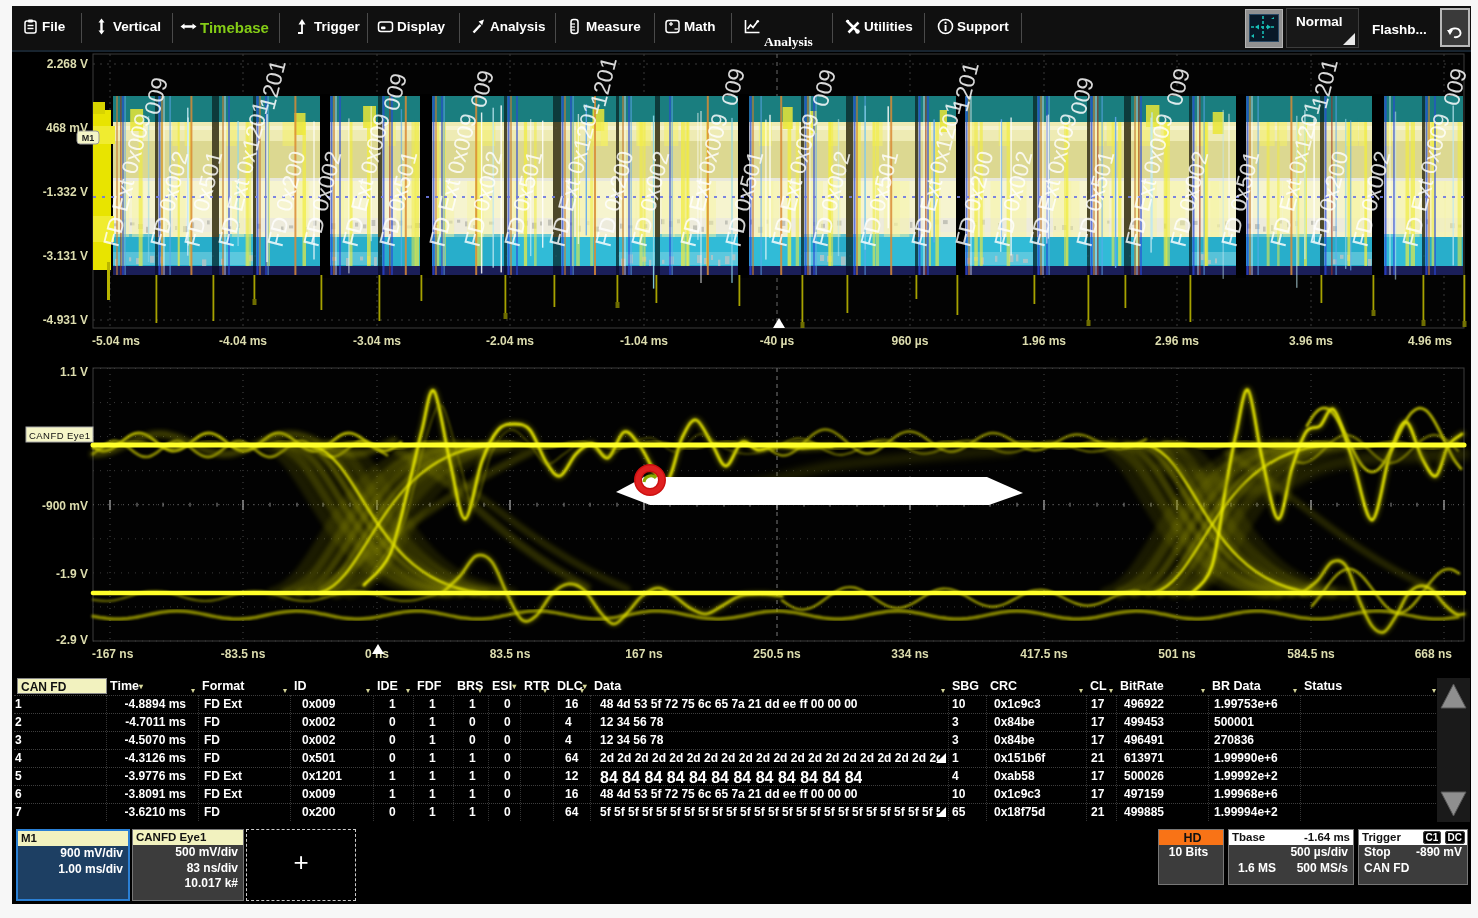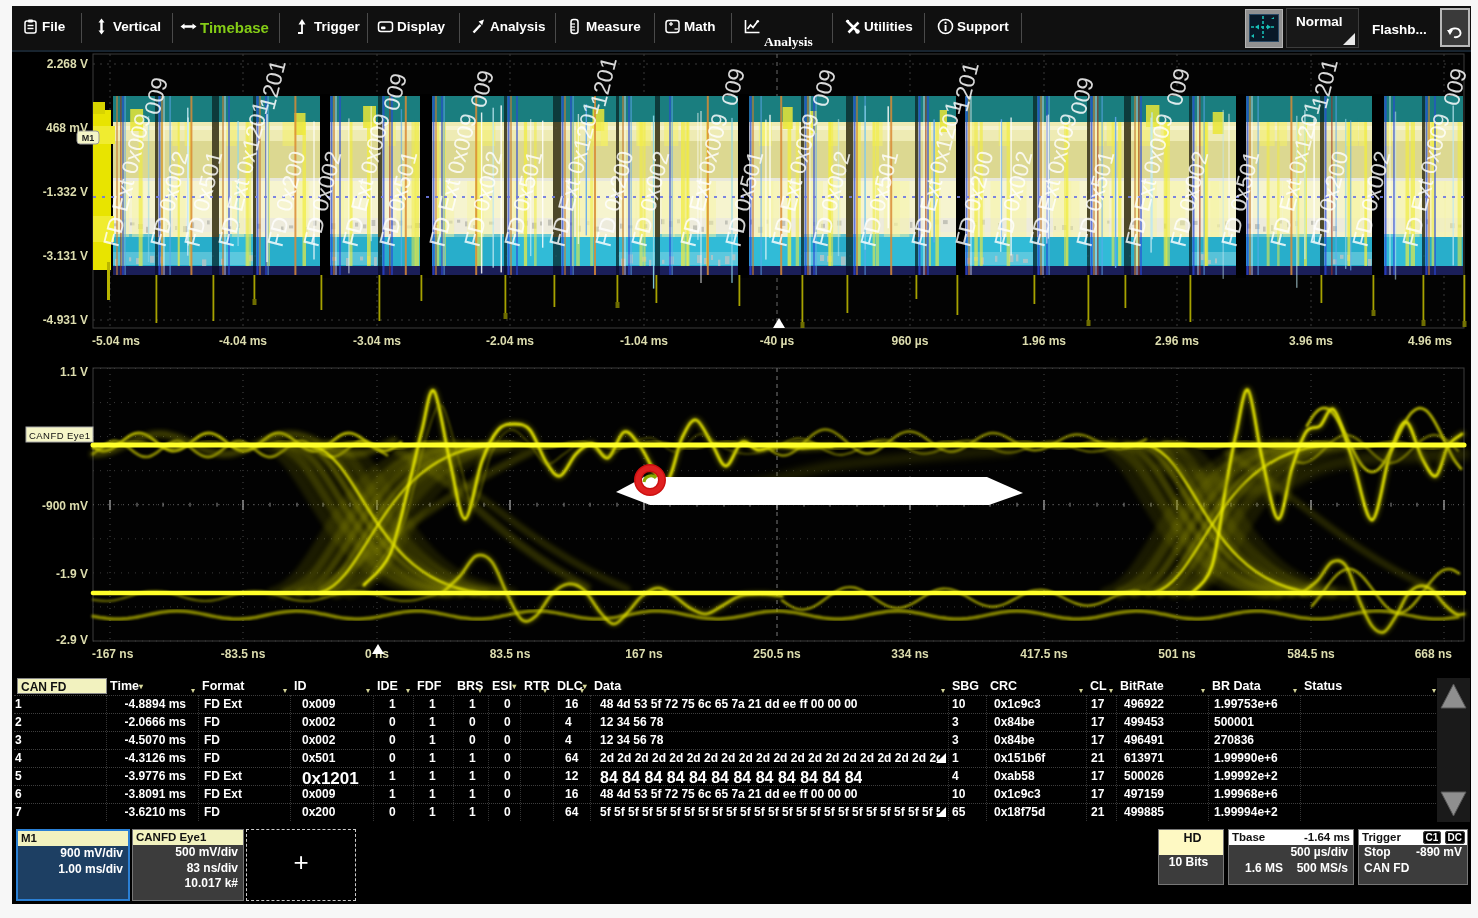--- a/index.html
+++ b/index.html
@@ -1138,21 +1138,21 @@
       <span style="position:absolute;left:492px;top:19px;font-size:12px;font-weight:bold;color:#fff;font-family:'Liberation Sans',sans-serif;white-space:nowrap">0</span>
       <span style="position:absolute;left:553px;top:19px;font-size:12px;font-weight:bold;color:#fff;font-family:'Liberation Sans',sans-serif;white-space:nowrap">16</span>
       <span style="position:absolute;left:588px;top:19px;font-size:12px;font-weight:bold;color:#fff;font-family:'Liberation Sans',sans-serif;white-space:nowrap;max-width:340px;overflow:hidden;display:inline-block">48 4d 53 5f 72 75 6c 65 7a 21 dd ee ff 00 00 00</span>
       <span style="position:absolute;left:940px;top:19px;font-size:12px;font-weight:bold;color:#fff;font-family:'Liberation Sans',sans-serif;white-space:nowrap">10</span>
       <span style="position:absolute;left:982px;top:19px;font-size:12px;font-weight:bold;color:#fff;font-family:'Liberation Sans',sans-serif;white-space:nowrap">0x1c9c3</span>
       <span style="position:absolute;left:1079px;top:19px;font-size:12px;font-weight:bold;color:#fff;font-family:'Liberation Sans',sans-serif;white-space:nowrap">17</span>
       <span style="position:absolute;left:1112px;top:19px;font-size:12px;font-weight:bold;color:#fff;font-family:'Liberation Sans',sans-serif;white-space:nowrap">496922</span>
       <span style="position:absolute;left:1202px;top:19px;font-size:12px;font-weight:bold;color:#fff;font-family:'Liberation Sans',sans-serif;white-space:nowrap">1.99753e+6</span>
       <div style="position:absolute;left:2px;top:35px;width:1430px;height:0;border-top:1px dotted #3e3e3e"></div>
       <span style="position:absolute;left:3px;top:37px;font-size:12px;font-weight:bold;color:#fff;font-family:'Liberation Sans',sans-serif;white-space:nowrap">2</span>
-      <span style="position:absolute;left:96px;top:37px;width:78px;text-align:right;display:inline-block;font-size:12px;font-weight:bold;color:#fff;font-family:'Liberation Sans',sans-serif;white-space:nowrap">-2.0666 ms</span>
+      <span style="position:absolute;left:96px;top:37px;width:78px;text-align:right;display:inline-block;font-size:12px;font-weight:bold;color:#fff;font-family:'Liberation Sans',sans-serif;white-space:nowrap">-4.7011 ms</span>
       <span style="position:absolute;left:192px;top:37px;font-size:12px;font-weight:bold;color:#fff;font-family:'Liberation Sans',sans-serif;white-space:nowrap">FD</span>
       <span style="position:absolute;left:290px;top:37px;font-size:12px;font-weight:bold;color:#fff;font-family:'Liberation Sans',sans-serif;white-space:nowrap">0x002</span>
       <span style="position:absolute;left:377px;top:37px;font-size:12px;font-weight:bold;color:#fff;font-family:'Liberation Sans',sans-serif;white-space:nowrap">0</span>
       <span style="position:absolute;left:417px;top:37px;font-size:12px;font-weight:bold;color:#fff;font-family:'Liberation Sans',sans-serif;white-space:nowrap">1</span>
       <span style="position:absolute;left:457px;top:37px;font-size:12px;font-weight:bold;color:#fff;font-family:'Liberation Sans',sans-serif;white-space:nowrap">0</span>
       <span style="position:absolute;left:492px;top:37px;font-size:12px;font-weight:bold;color:#fff;font-family:'Liberation Sans',sans-serif;white-space:nowrap">0</span>
       <span style="position:absolute;left:553px;top:37px;font-size:12px;font-weight:bold;color:#fff;font-family:'Liberation Sans',sans-serif;white-space:nowrap">4</span>
       <span style="position:absolute;left:588px;top:37px;font-size:12px;font-weight:bold;color:#fff;font-family:'Liberation Sans',sans-serif;white-space:nowrap;max-width:340px;overflow:hidden;display:inline-block">12 34 56 78</span>
       <span style="position:absolute;left:940px;top:37px;font-size:12px;font-weight:bold;color:#fff;font-family:'Liberation Sans',sans-serif;white-space:nowrap">3</span>
       <span style="position:absolute;left:982px;top:37px;font-size:12px;font-weight:bold;color:#fff;font-family:'Liberation Sans',sans-serif;white-space:nowrap">0x84be</span>
@@ -1191,21 +1191,21 @@
       </svg>
       <span style="position:absolute;left:940px;top:73px;font-size:12px;font-weight:bold;color:#fff;font-family:'Liberation Sans',sans-serif;white-space:nowrap">1</span>
       <span style="position:absolute;left:982px;top:73px;font-size:12px;font-weight:bold;color:#fff;font-family:'Liberation Sans',sans-serif;white-space:nowrap">0x151b6f</span>
       <span style="position:absolute;left:1079px;top:73px;font-size:12px;font-weight:bold;color:#fff;font-family:'Liberation Sans',sans-serif;white-space:nowrap">21</span>
       <span style="position:absolute;left:1112px;top:73px;font-size:12px;font-weight:bold;color:#fff;font-family:'Liberation Sans',sans-serif;white-space:nowrap">613971</span>
       <span style="position:absolute;left:1202px;top:73px;font-size:12px;font-weight:bold;color:#fff;font-family:'Liberation Sans',sans-serif;white-space:nowrap">1.99990e+6</span>
       <div style="position:absolute;left:2px;top:89px;width:1430px;height:0;border-top:1px dotted #3e3e3e"></div>
       <span style="position:absolute;left:3px;top:91px;font-size:12px;font-weight:bold;color:#fff;font-family:'Liberation Sans',sans-serif;white-space:nowrap">5</span>
       <span style="position:absolute;left:96px;top:91px;width:78px;text-align:right;display:inline-block;font-size:12px;font-weight:bold;color:#fff;font-family:'Liberation Sans',sans-serif;white-space:nowrap">-3.9776 ms</span>
       <span style="position:absolute;left:192px;top:91px;font-size:12px;font-weight:bold;color:#fff;font-family:'Liberation Sans',sans-serif;white-space:nowrap">FD Ext</span>
-      <span style="position:absolute;left:290px;top:91px;font-size:17px;font-weight:bold;color:#fff;font-family:'Liberation Sans',sans-serif;white-space:nowrap">0x1201</span>
+      <span style="position:absolute;left:290px;top:91px;font-size:12px;font-weight:bold;color:#fff;font-family:'Liberation Sans',sans-serif;white-space:nowrap">0x1201</span>
       <span style="position:absolute;left:377px;top:91px;font-size:12px;font-weight:bold;color:#fff;font-family:'Liberation Sans',sans-serif;white-space:nowrap">1</span>
       <span style="position:absolute;left:417px;top:91px;font-size:12px;font-weight:bold;color:#fff;font-family:'Liberation Sans',sans-serif;white-space:nowrap">1</span>
       <span style="position:absolute;left:457px;top:91px;font-size:12px;font-weight:bold;color:#fff;font-family:'Liberation Sans',sans-serif;white-space:nowrap">1</span>
       <span style="position:absolute;left:492px;top:91px;font-size:12px;font-weight:bold;color:#fff;font-family:'Liberation Sans',sans-serif;white-space:nowrap">0</span>
       <span style="position:absolute;left:553px;top:91px;font-size:12px;font-weight:bold;color:#fff;font-family:'Liberation Sans',sans-serif;white-space:nowrap">12</span>
       <span style="position:absolute;left:588px;top:91px;font-size:16px;font-weight:bold;color:#fff;font-family:'Liberation Sans',sans-serif;white-space:nowrap;max-width:340px;overflow:hidden;display:inline-block">84 84 84 84 84 84 84 84 84 84 84 84</span>
       <span style="position:absolute;left:940px;top:91px;font-size:12px;font-weight:bold;color:#fff;font-family:'Liberation Sans',sans-serif;white-space:nowrap">4</span>
       <span style="position:absolute;left:982px;top:91px;font-size:12px;font-weight:bold;color:#fff;font-family:'Liberation Sans',sans-serif;white-space:nowrap">0xab58</span>
       <span style="position:absolute;left:1079px;top:91px;font-size:12px;font-weight:bold;color:#fff;font-family:'Liberation Sans',sans-serif;white-space:nowrap">17</span>
       <span style="position:absolute;left:1112px;top:91px;font-size:12px;font-weight:bold;color:#fff;font-family:'Liberation Sans',sans-serif;white-space:nowrap">500026</span>
@@ -1273,30 +1273,30 @@
         <div style="text-align:right;color:#fff;font-size:12px;font-weight:bold;font-family:'Liberation Sans',sans-serif;padding-right:5px;line-height:15.5px;white-space:nowrap">1.00 ms/div</div>
       </div>
       <div style="position:absolute;left:120px;top:2px;width:112px;height:72px;box-sizing:border-box;border:1px solid #777;background:#3c3c3c">
         <div style="height:15px;background:#f2f2bf;color:#111;font-size:11.5px;font-weight:bold;font-family:'Liberation Sans',sans-serif;padding:1px 0 0 3px;box-sizing:border-box;white-space:nowrap">CANFD Eye1</div>
         <div style="text-align:right;color:#fff;font-size:12px;font-weight:bold;font-family:'Liberation Sans',sans-serif;padding-right:5px;line-height:15.5px;white-space:nowrap">500 mV/div</div>
         <div style="text-align:right;color:#fff;font-size:12px;font-weight:bold;font-family:'Liberation Sans',sans-serif;padding-right:5px;line-height:15.5px;white-space:nowrap">83 ns/div</div>
         <div style="text-align:right;color:#fff;font-size:12px;font-weight:bold;font-family:'Liberation Sans',sans-serif;padding-right:5px;line-height:15.5px;white-space:nowrap">10.017 k#</div>
       </div>
       <div style="position:absolute;left:234px;top:2px;width:110px;height:72px;border:1px dashed #cccccc;box-sizing:border-box;background:#000;color:#fff;font-size:26px;text-align:center;line-height:64px">+</div>
       <div style="position:absolute;left:1146px;top:2px;width:66px;height:56px;box-sizing:border-box;border:1px solid #777;background:#3c3c3c">
-        <div style="height:25px;background:#fef9c3;color:#111;font-size:11.5px;font-weight:bold;font-family:'Liberation Sans',sans-serif;padding:1px 0 0 3px;box-sizing:border-box;white-space:nowrap">
+        <div style="height:15px;background:#f97316;color:#111;font-size:11.5px;font-weight:bold;font-family:'Liberation Sans',sans-serif;padding:1px 0 0 3px;box-sizing:border-box;white-space:nowrap">
           <span style="display:block;text-align:center;font-size:12.5px">HD</span>
         </div>
         <div style="text-align:right;color:#fff;font-size:12px;font-weight:bold;font-family:'Liberation Sans',sans-serif;padding-right:5px;line-height:15.5px;white-space:nowrap">
           <span style="display:block;text-align:center">10 Bits</span>
         </div>
       </div>
       <div style="position:absolute;left:1216px;top:2px;width:126px;height:56px;box-sizing:border-box;border:1px solid #777;background:#3c3c3c">
         <div style="height:15px;background:#ffffff;color:#111;font-size:11.5px;font-weight:bold;font-family:'Liberation Sans',sans-serif;padding:1px 0 0 3px;box-sizing:border-box;white-space:nowrap">Tbase<span style="float:right;margin-right:3px">-1.64 ms</span></div>
         <div style="text-align:right;color:#fff;font-size:12px;font-weight:bold;font-family:'Liberation Sans',sans-serif;padding-right:5px;line-height:15.5px;white-space:nowrap">500 µs/div</div>
-        <div style="text-align:right;color:#fff;font-size:12px;font-weight:bold;font-family:'Liberation Sans',sans-serif;padding-right:5px;line-height:15.5px;white-space:nowrap"><span style="float:left;margin-left:16px">1.6 MS</span>500 MS/s</div>
+        <div style="text-align:right;color:#fff;font-size:12px;font-weight:bold;font-family:'Liberation Sans',sans-serif;padding-right:5px;line-height:15.5px;white-space:nowrap"><span style="float:left;margin-left:9px">1.6 MS</span>500 MS/s</div>
       </div>
       <div style="position:absolute;left:1346px;top:2px;width:110px;height:56px;box-sizing:border-box;border:1px solid #777;background:#3c3c3c">
         <div style="height:15px;background:#ffffff;color:#111;font-size:11.5px;font-weight:bold;font-family:'Liberation Sans',sans-serif;padding:1px 0 0 3px;box-sizing:border-box;white-space:nowrap">Trigger<span style="float:right;margin-right:2px"><span style="background:#000;color:#fff;border-radius:3px;padding:0 2px;font-size:10px;border:1px solid #444">C1</span> <span style="background:#000;color:#fff;border-radius:3px;padding:0 2px;font-size:10px;border:1px solid #444">DC</span></span></div>
         <div style="text-align:right;color:#fff;font-size:12px;font-weight:bold;font-family:'Liberation Sans',sans-serif;padding-right:5px;line-height:15.5px;white-space:nowrap"><span style="float:left;margin-left:5px">Stop</span>-890 mV</div>
         <div style="text-align:right;color:#fff;font-size:12px;font-weight:bold;font-family:'Liberation Sans',sans-serif;padding-right:5px;line-height:15.5px;white-space:nowrap"><span style="float:left;margin-left:5px">CAN FD</span>&nbsp;</div>
       </div>
     </div>
 </div>
 </body></html>

